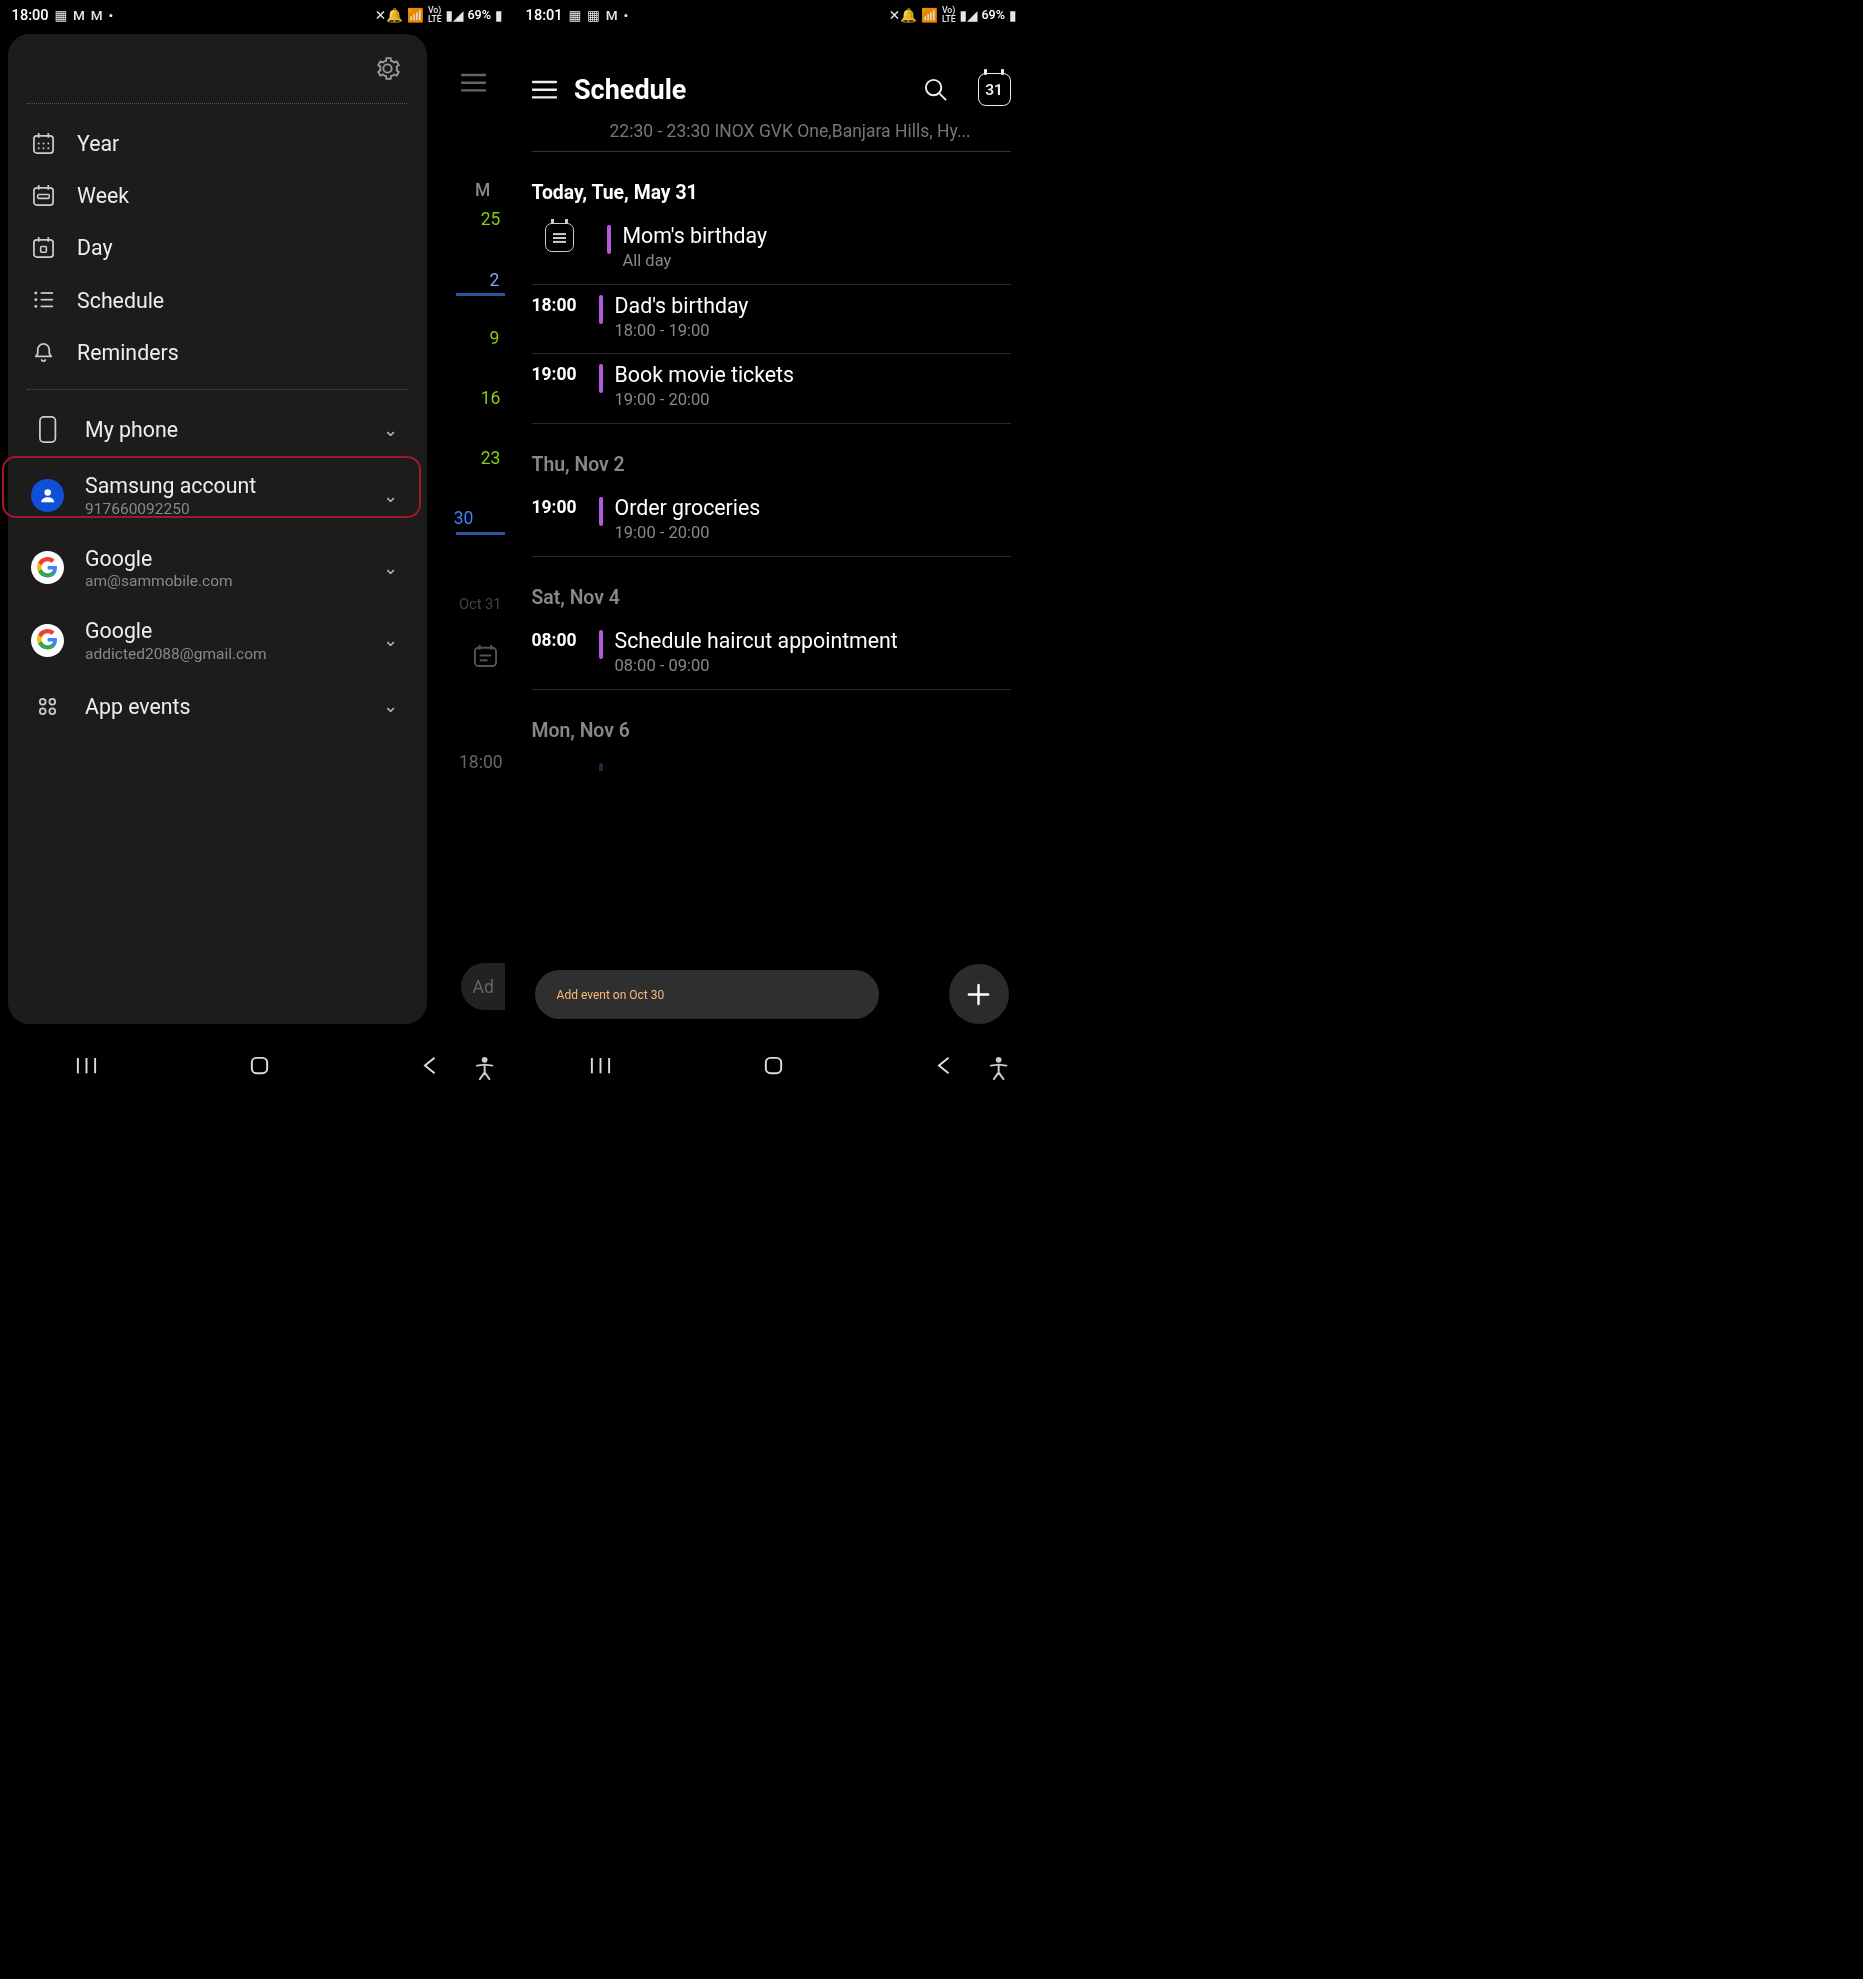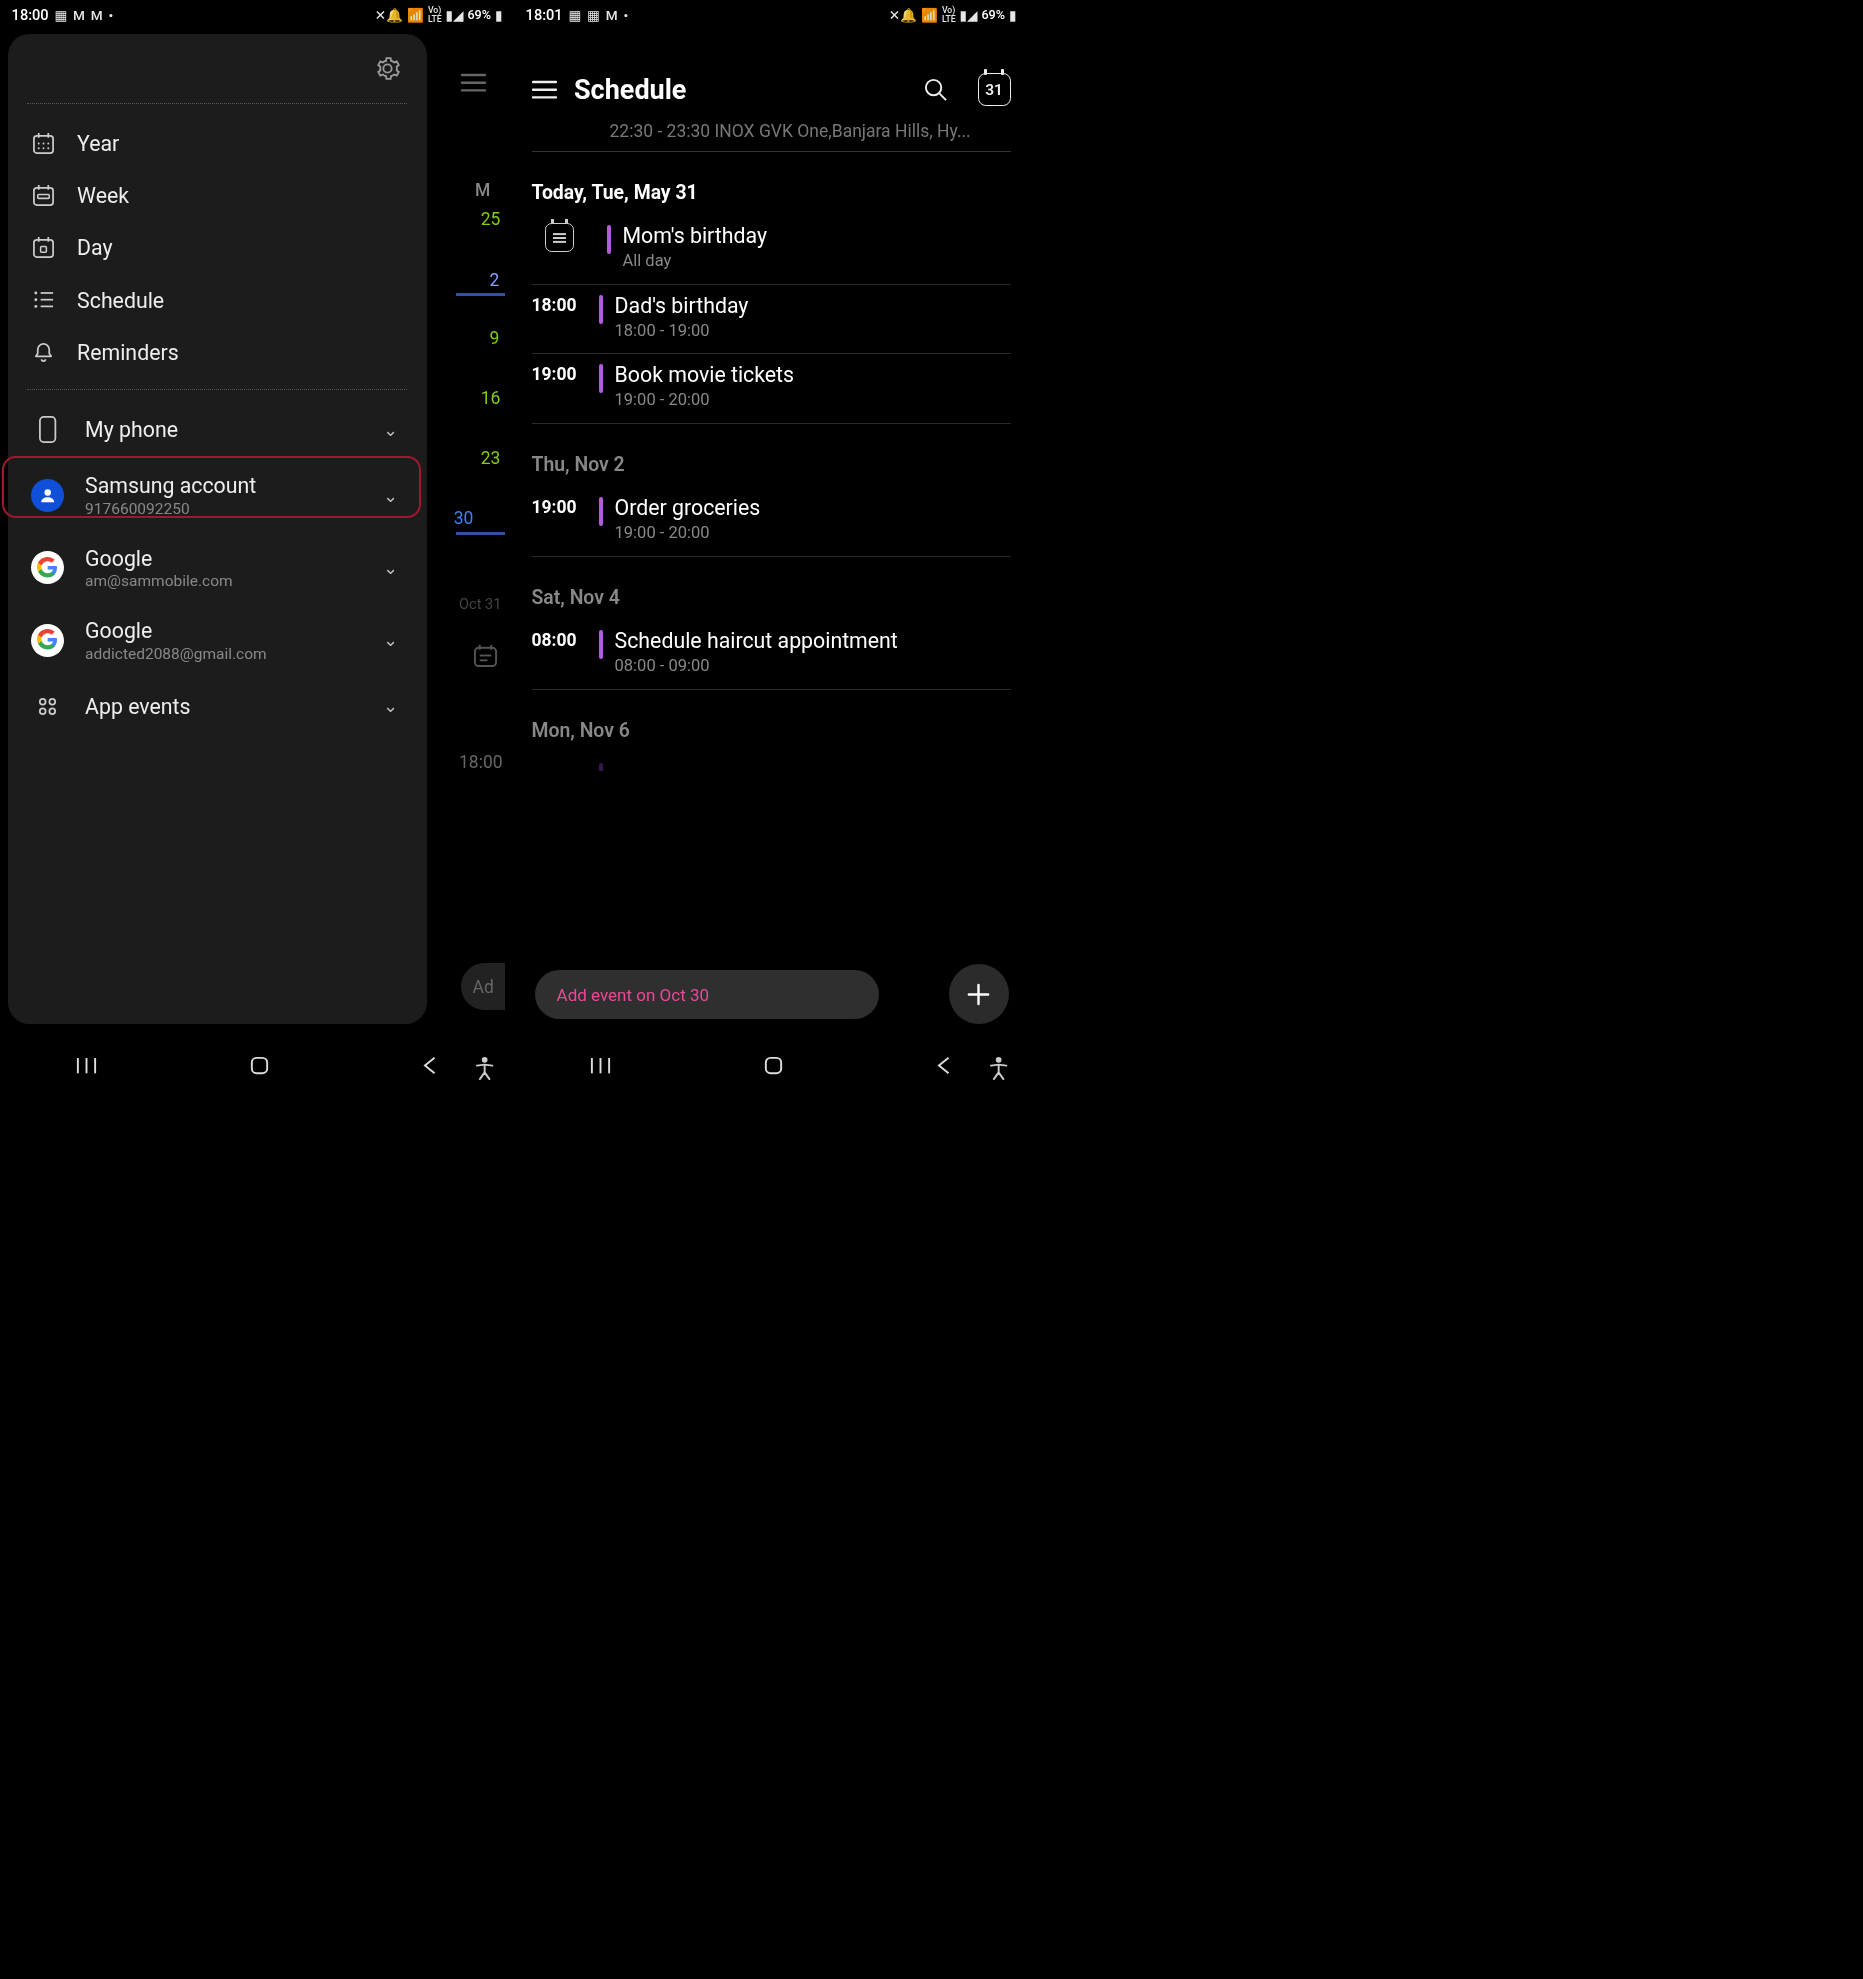--- a/index.html
+++ b/index.html
@@ -180,21 +180,21 @@
   .allday-icon::before { content:""; position:absolute; top:-4.9px; left:4.9px; width:2.9px; height:4.9px; background:#ccc;}
   .allday-icon::after { content:""; position:absolute; top:-4.9px; right:4.9px; width:2.9px; height:4.9px; background:#ccc;}
   .allday-inner { width:13.6px; height:1.9px; background:#ccc; box-shadow:0 -3.9px 0 #ccc, 0 3.9px 0 #ccc;}
 
   .add-pill {
     position:absolute;
     bottom:73px; left:21.3px;
     width:344px; height:49px;
     background:#2f2f2f; border-radius:25px;
     display:flex; align-items:center; padding-left:21.3px;
-    color:#ec4899; font-size:17px;
+    color:#fdba74; font-size:12px;
   }
   .fab {
     position:absolute; bottom:68px; right:19.4px;
     width:60px; height:60px; border-radius:50%;
     background:#2b2b2b; display:flex; align-items:center; justify-content:center;
     color:#fff; font-size:29px;
   }
 
   
   svg { display:block; }

